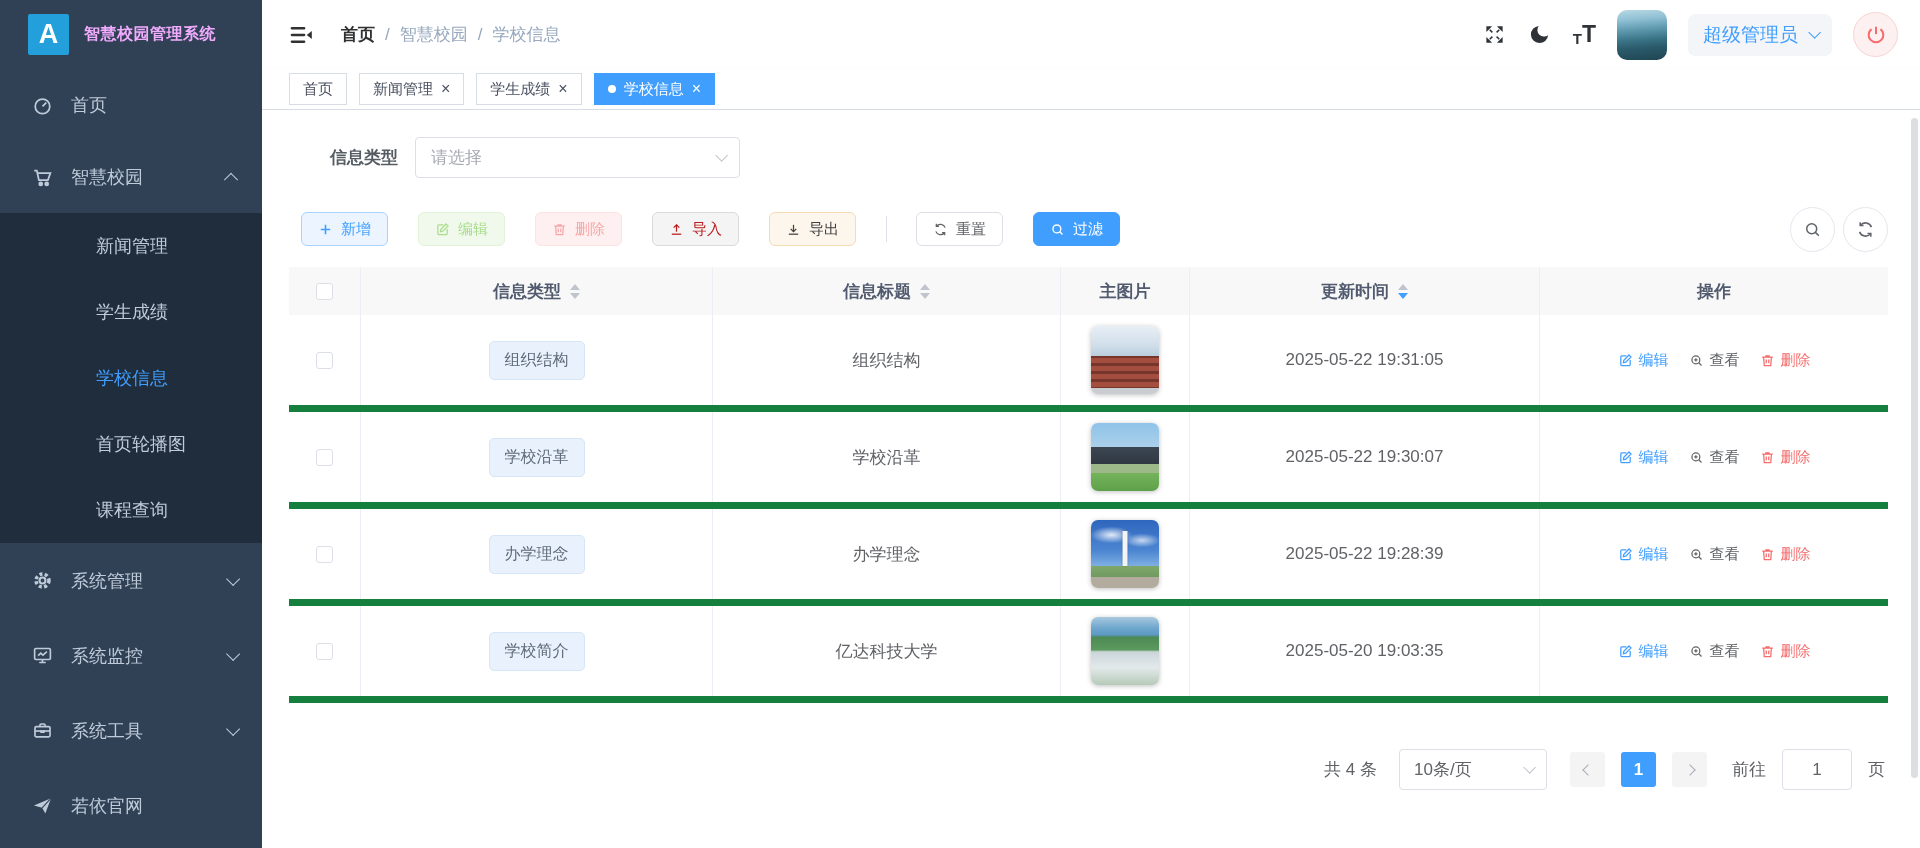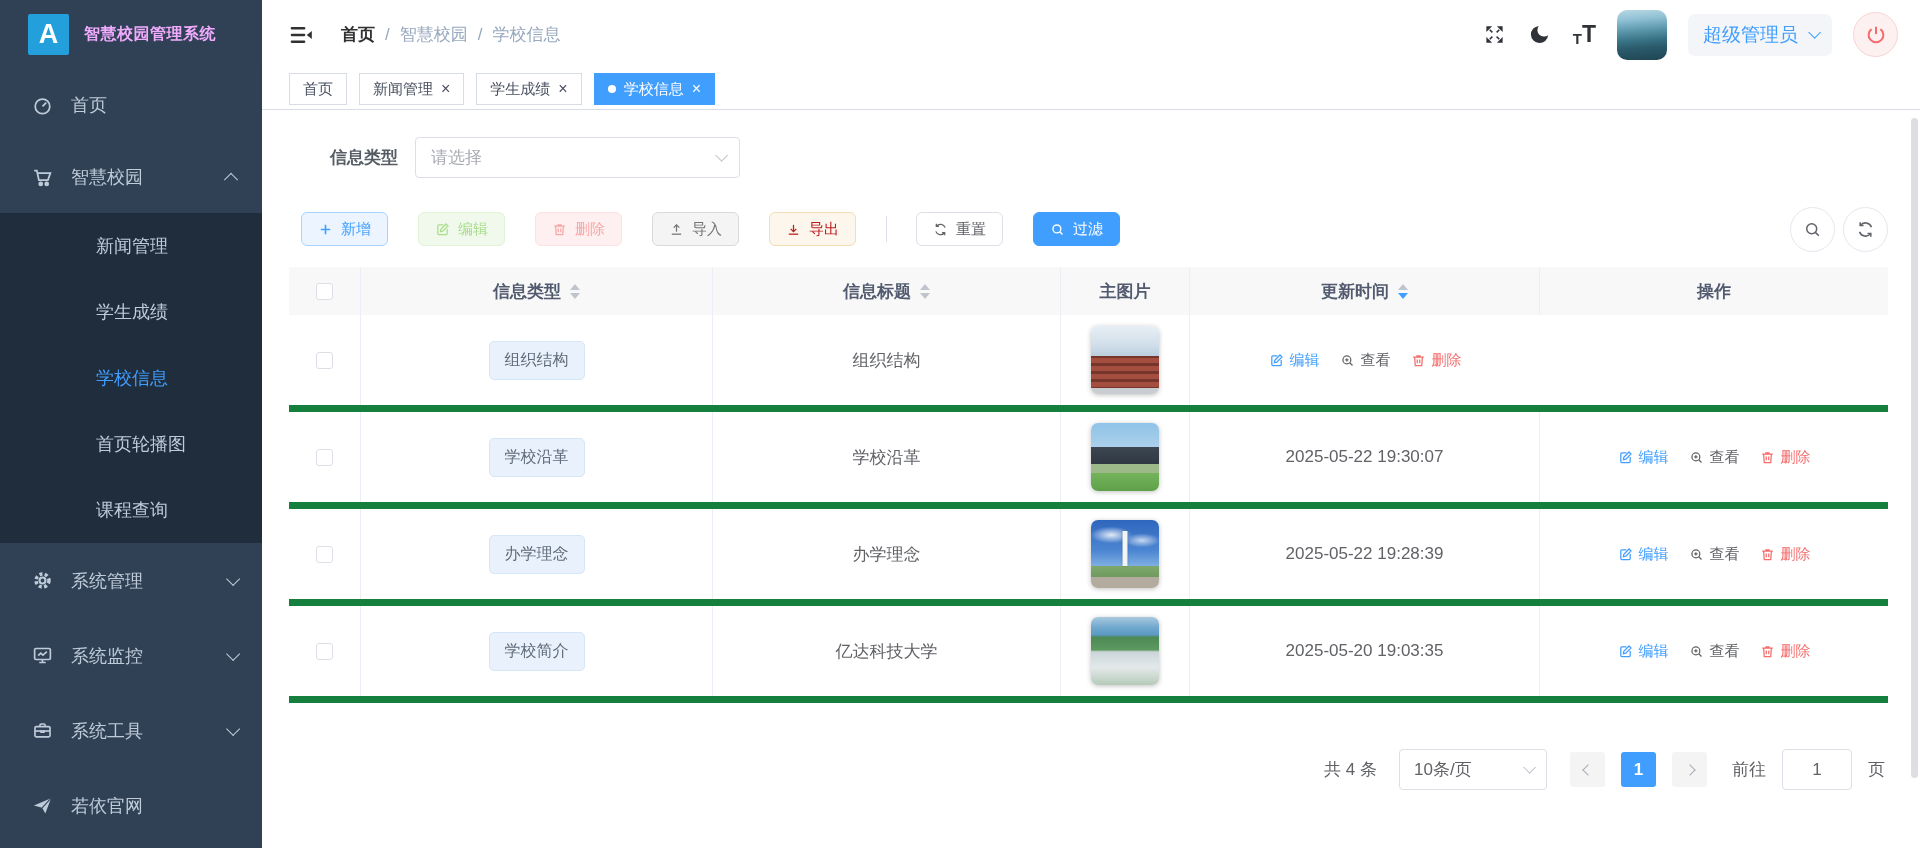--- a/index.html
+++ b/index.html
@@ -74,22 +74,22 @@
   .select-box .chev, .pg-select .chev { border-color:#c0c4cc; width:9px; height:9px; border-width:1.5px; }
 
   .toolbar { margin-top:28px; height:46px; display:flex; align-items:center; }
   .btn { height:34px; border-radius:6px; padding:0 16px; font-size:15px; display:inline-flex;
     align-items:center; gap:8px; cursor:pointer; border:1px solid transparent; white-space:nowrap; }
   .btn svg { width:15px; height:15px; }
   .btn + .btn { margin-left:30px; }
   .btn-add { background:#ecf5ff; border-color:#a8d2ff; color:#409eff; margin-left:12px; }
   .btn-edit { background:#f0f9eb; border-color:#e1f3d8; color:#a9dd8d; }
   .btn-del { background:#fef0f0; border-color:#fde2e2; color:#f8a5a5; }
-  .btn-imp { background:#f4f4f5; border-color:#d9dadd; color:#737373; }
-  .btn-exp { background:#fdf6ec; border-color:#f4dcb5; color:#b91c1c; }
+  .btn-imp { background:#f4f4f5; border-color:#d9dadd; color:#b91c1c; }
+  .btn-exp { background:#fdf6ec; border-color:#f4dcb5; color:#404040; }
   .btn-reset { background:#fff; border-color:#dcdfe6; color:#606266; margin-left:29px;font-family:Liberation Serif, serif; }
   .btn-filter { background:#409eff; border-color:#409eff; color:#fff; margin-left:17px; }
   .vdiv { width:1px; height:26px; background:#dcdfe6; margin-left:30px; }
   .right-tools { margin-left:auto; display:flex; gap:8px; }
   .circle-btn { width:45px; height:45px; border-radius:50%; border:1px solid #e4e7ed; background:#fff;
     color:#5f6368; display:flex; align-items:center; justify-content:center; cursor:pointer; }
   .circle-btn svg { width:19px; height:19px; }
 
   
   .table { width:1599px; margin-top:15px; font-size:17px; color:#606266; }
@@ -440,20 +440,23 @@
             </div>
           <div class="cell">
               <span class="tag">组织结构</span>
             </div>
           <div class="cell">
               <span>组织结构</span>
             </div>
           <div class="cell">
               <span class="photo img-1"></span>
             </div>
+          <div class="cell">
+              <span>2025-05-22 19:31:05</span>
+            </div>
           <div class="cell acts">
             <span class="act act-edit">
                 <svg viewBox="0 0 24 24" fill="none" stroke="currentColor" stroke-width="2">
                   <path d="M19.5 11v7.5a1.5 1.5 0 0 1-1.5 1.5H6a1.5 1.5 0 0 1-1.5-1.5V6A1.5 1.5 0 0 1 6 4.5h7.5"></path>
                   <path d="M17.6 3.2l3.2 3.2-8.3 8.3-3.9.7.7-3.9z"></path>
                 </svg>
                 <span>编辑</span>
               </span>
             <span class="act act-view">
                 <svg viewBox="0 0 24 24" fill="none" stroke="currentColor" stroke-width="2">

